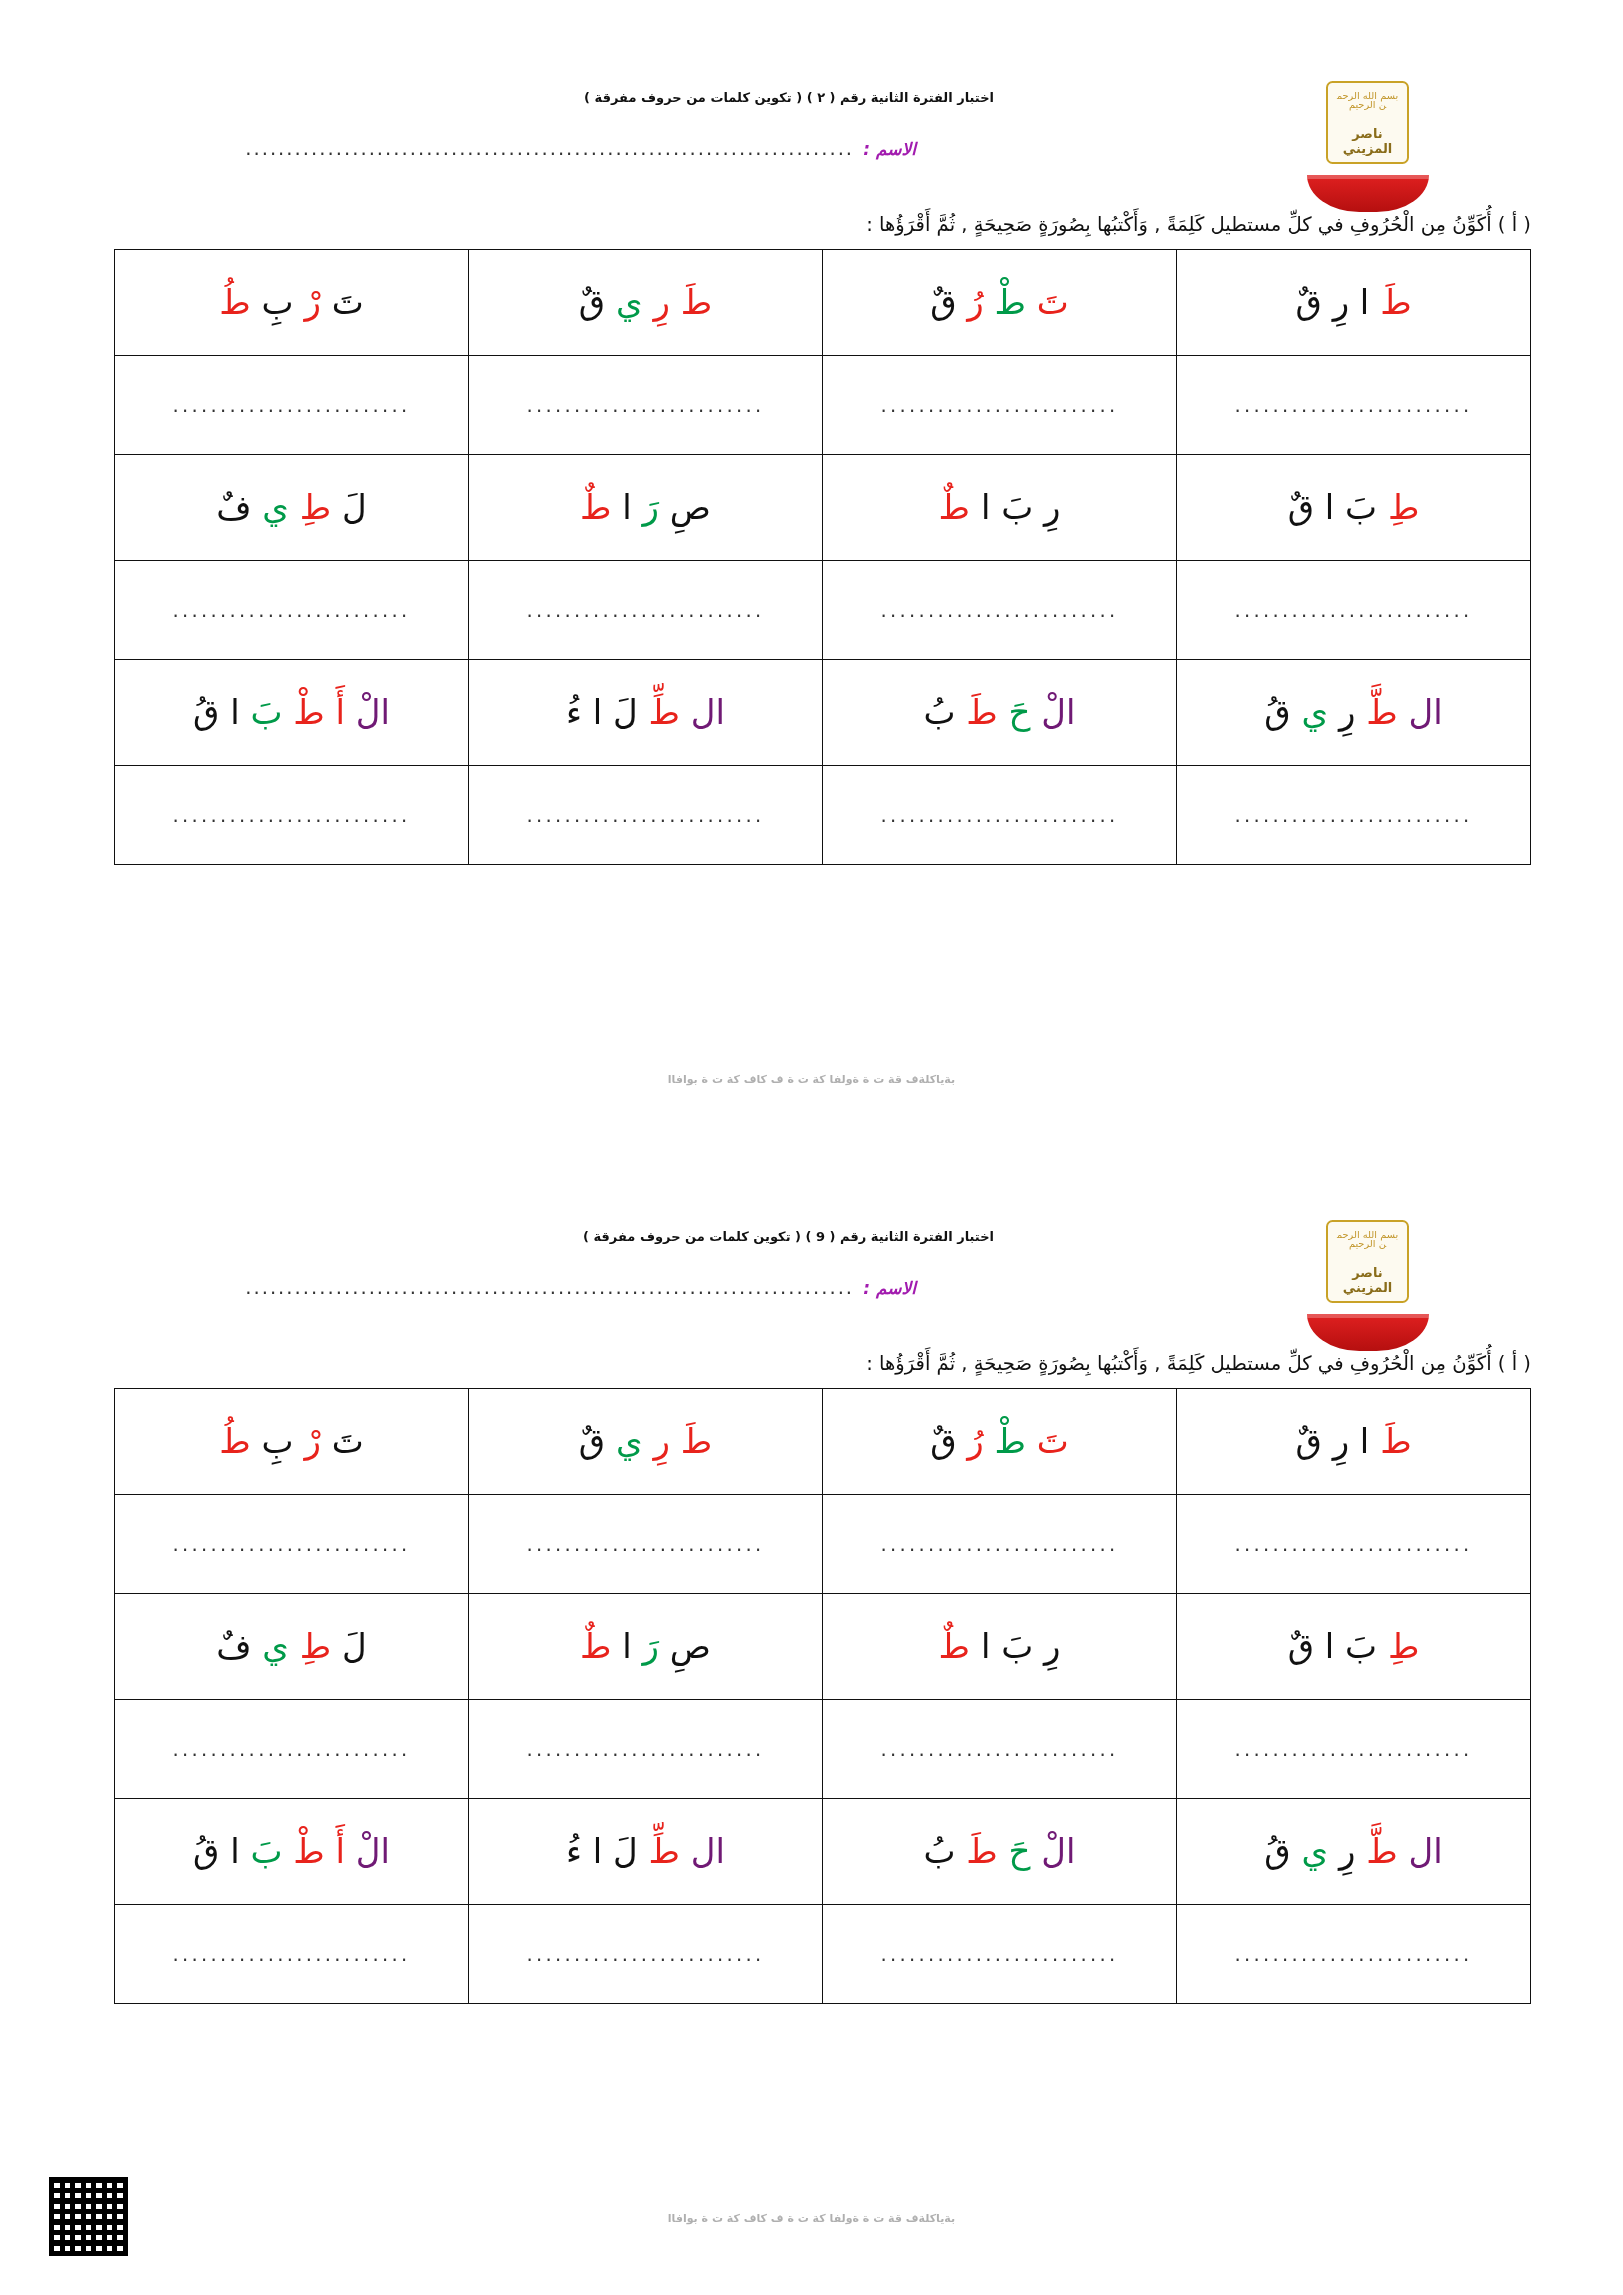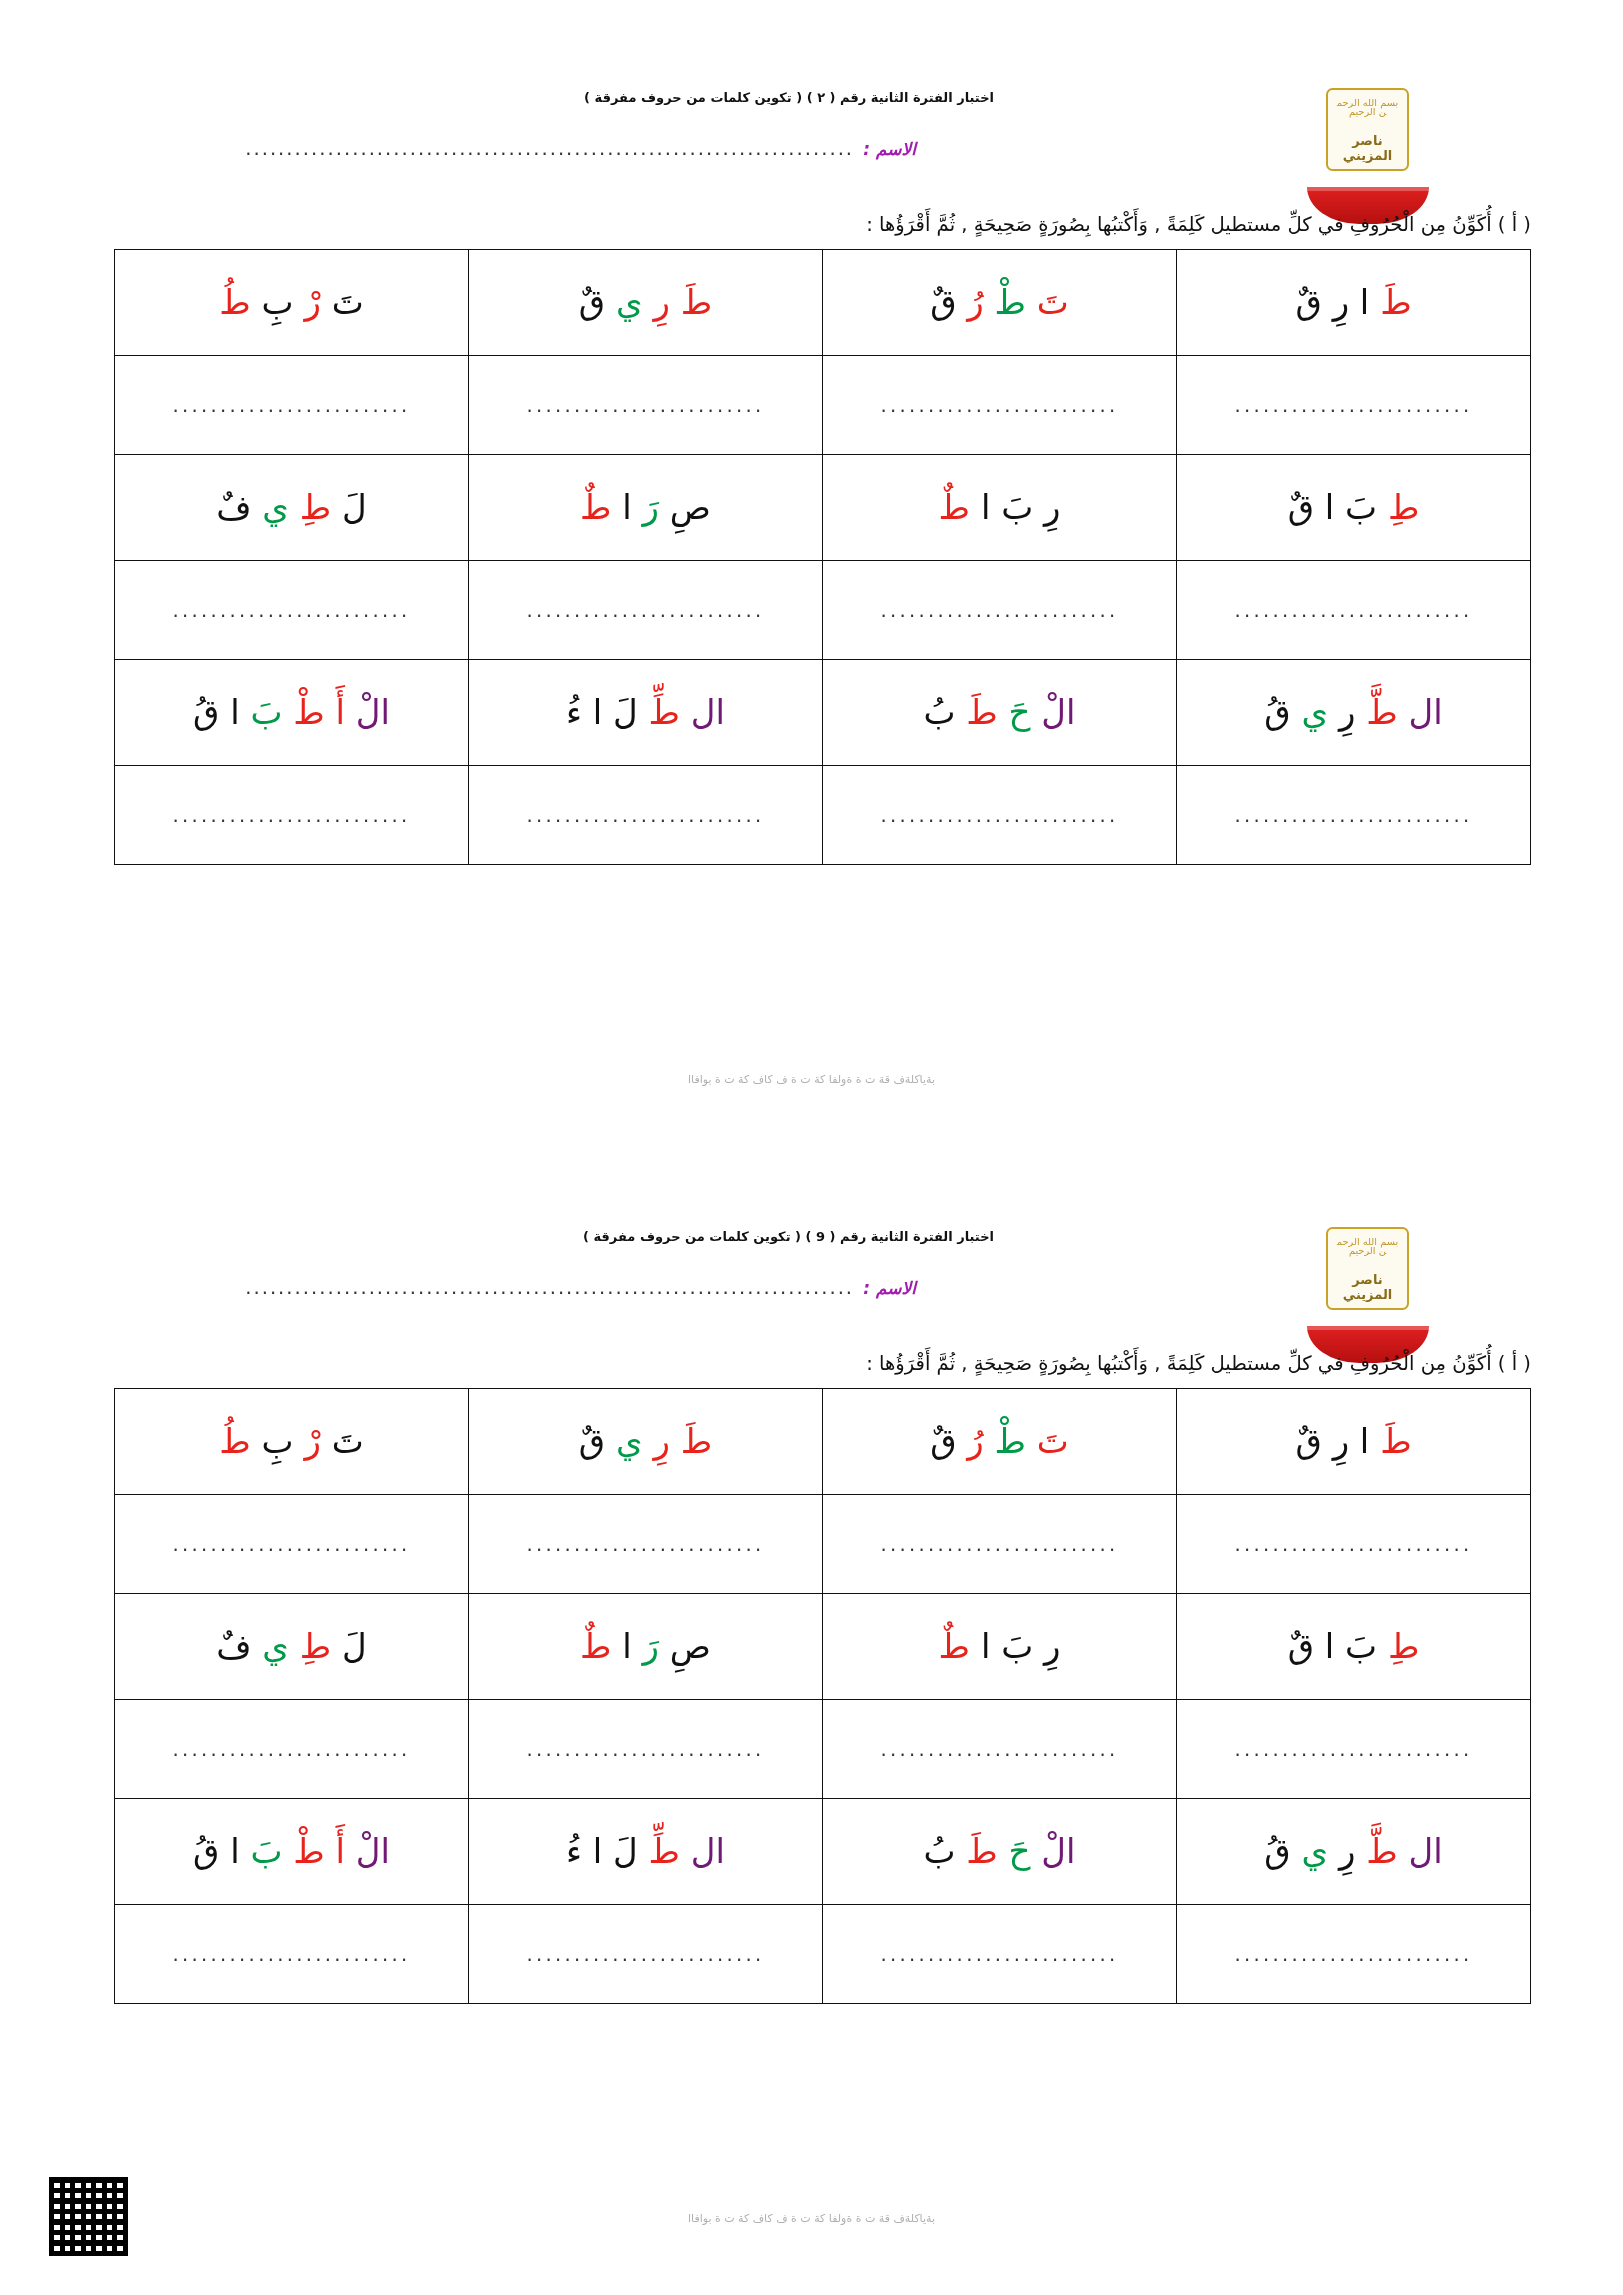--- a/index.html
+++ b/index.html
@@ -66,21 +66,21 @@
   
   .logo {
     position: absolute;
     top: 0px;
     right: 98px;
     width: 131px;
     text-align: center;
   }
   .logo-badge {
     width: 79px; height: 79px;
-    margin: 16px auto;
+    margin: 9px auto;
     border-radius: 6.5px;
     background: #fdfaf0;
     border: 2px solid #c9a227;
     position: relative;
     overflow: hidden;
   }
   .logo-scribble {
     position: absolute;
     top: 9.2px; left: 6.5px; right: 6.5px;
     height: 38px;
@@ -159,20 +159,21 @@
     position: absolute;
     left: 0; right: 0;
     text-align: center;
     color: #6f6f6f;
     font-size: 11px;
     opacity: .55;
     letter-spacing: 3.9px;
     direction: rtl;
     white-space: nowrap;
     overflow: hidden;
+    font-weight: bold;
   }
 
   
   .qr {
     position: absolute;
     bottom: 36px;
     left: 46px;
     width: 79px; height: 79px;
     background:
       repeating-linear-gradient(90deg,#000 0 5.2px,#fff 5.2px 10.5px),

